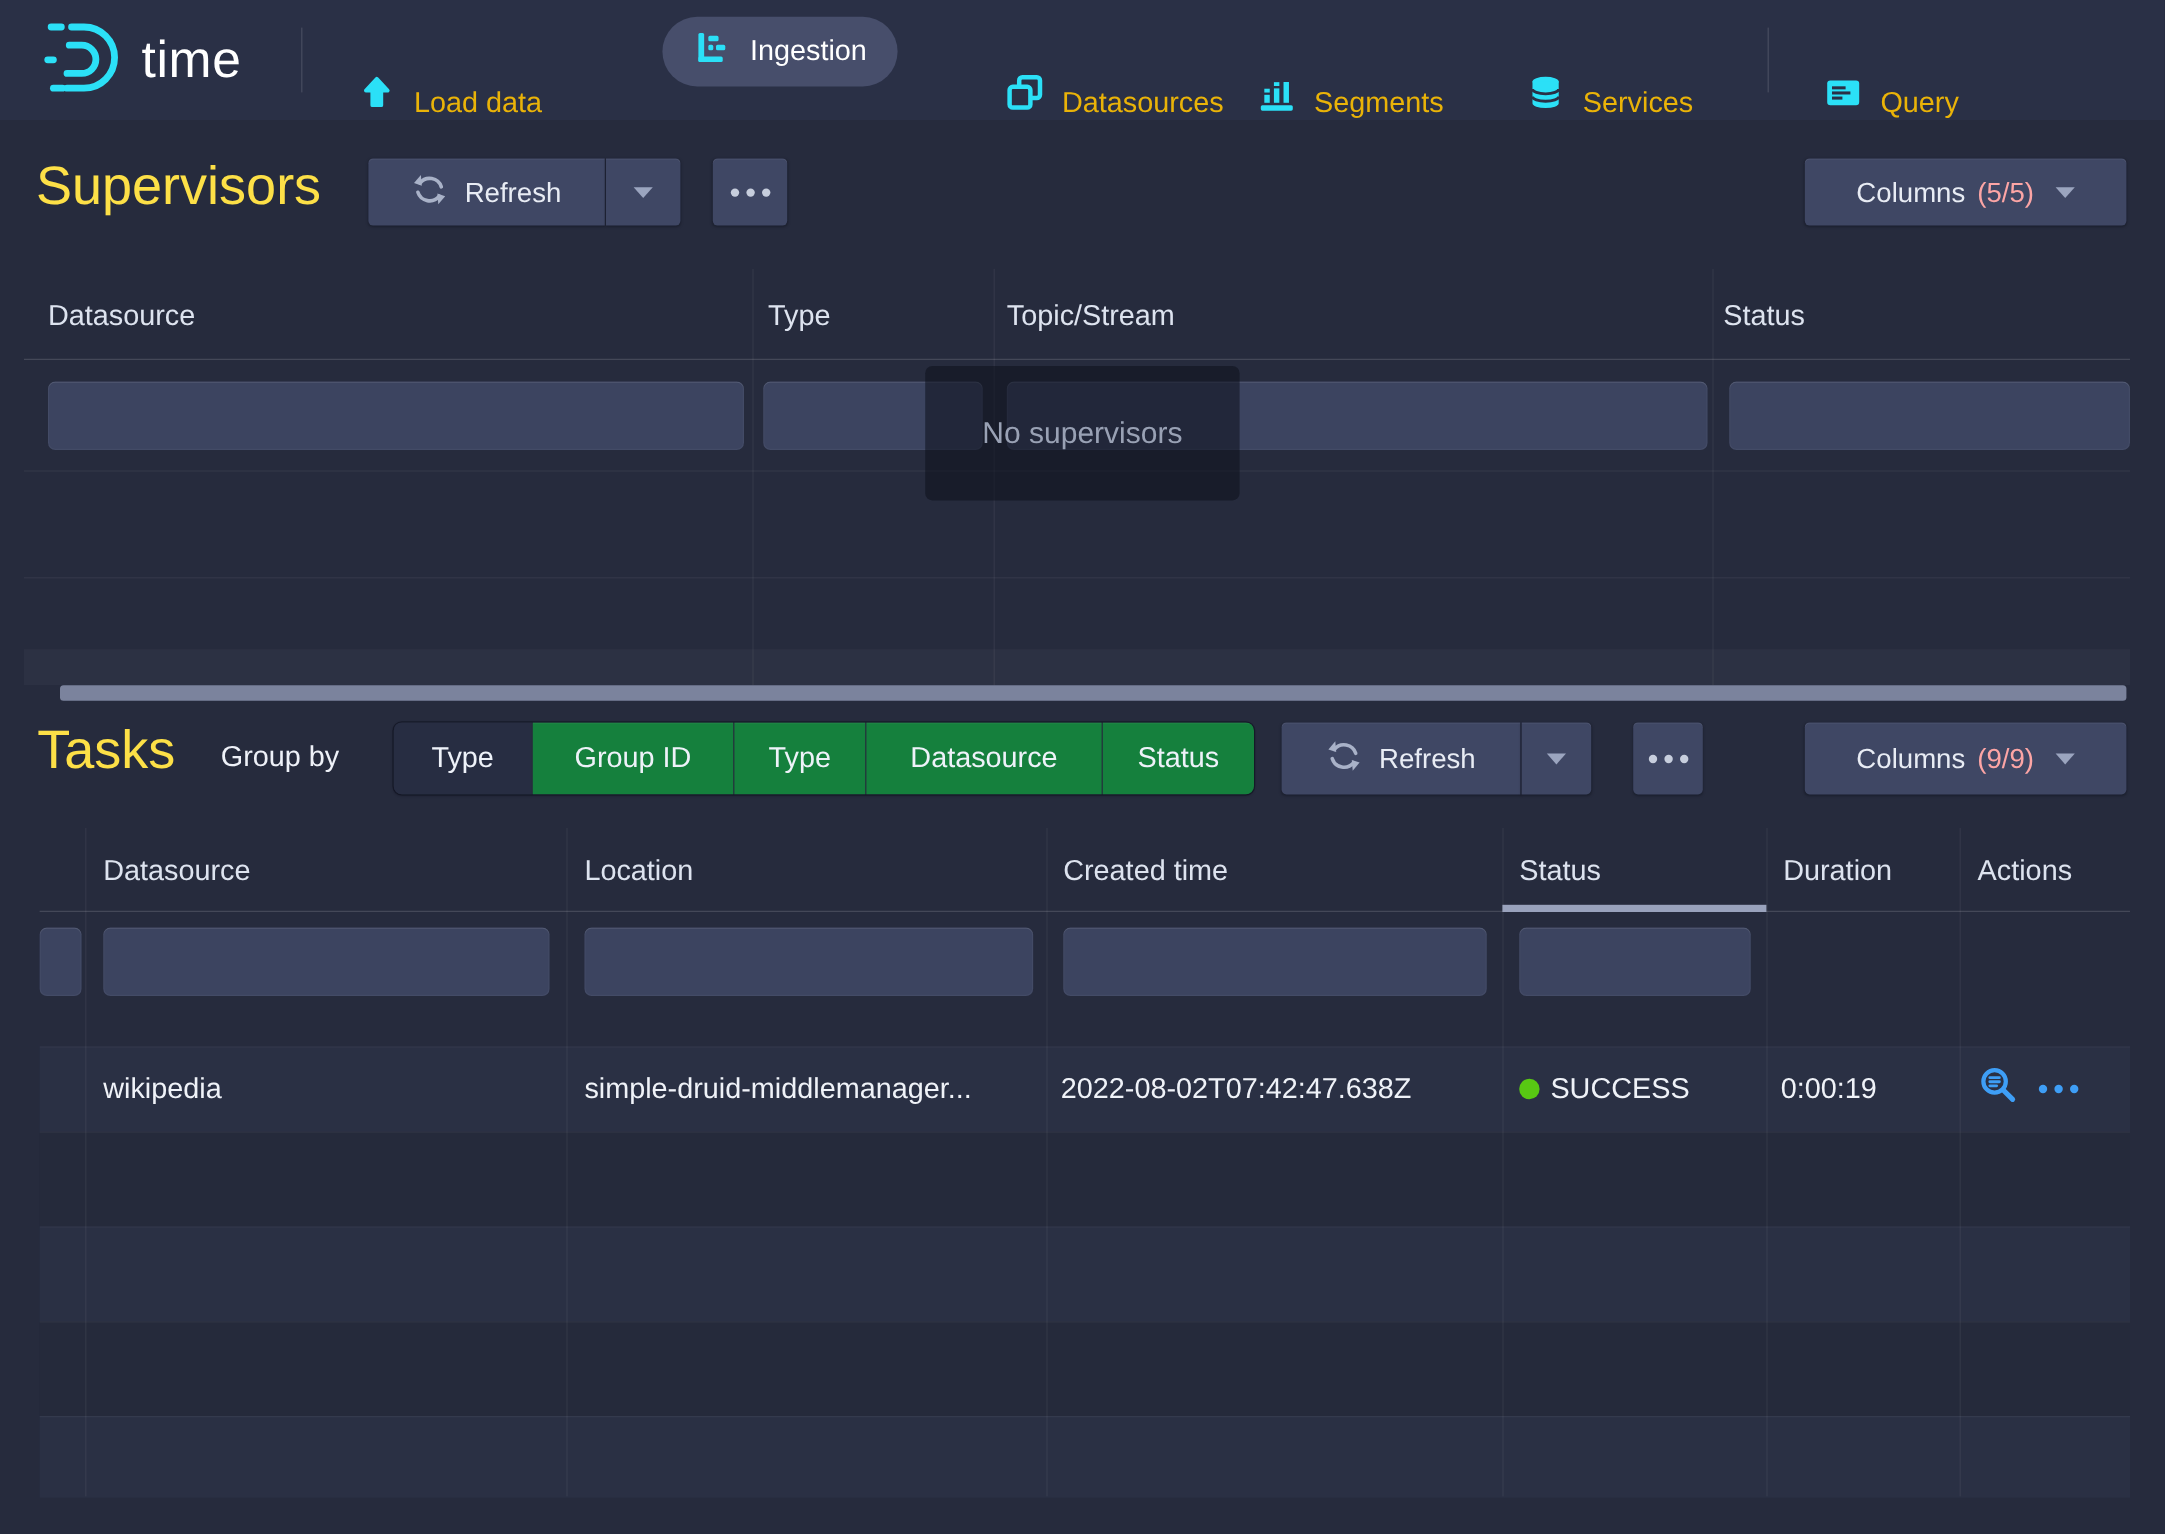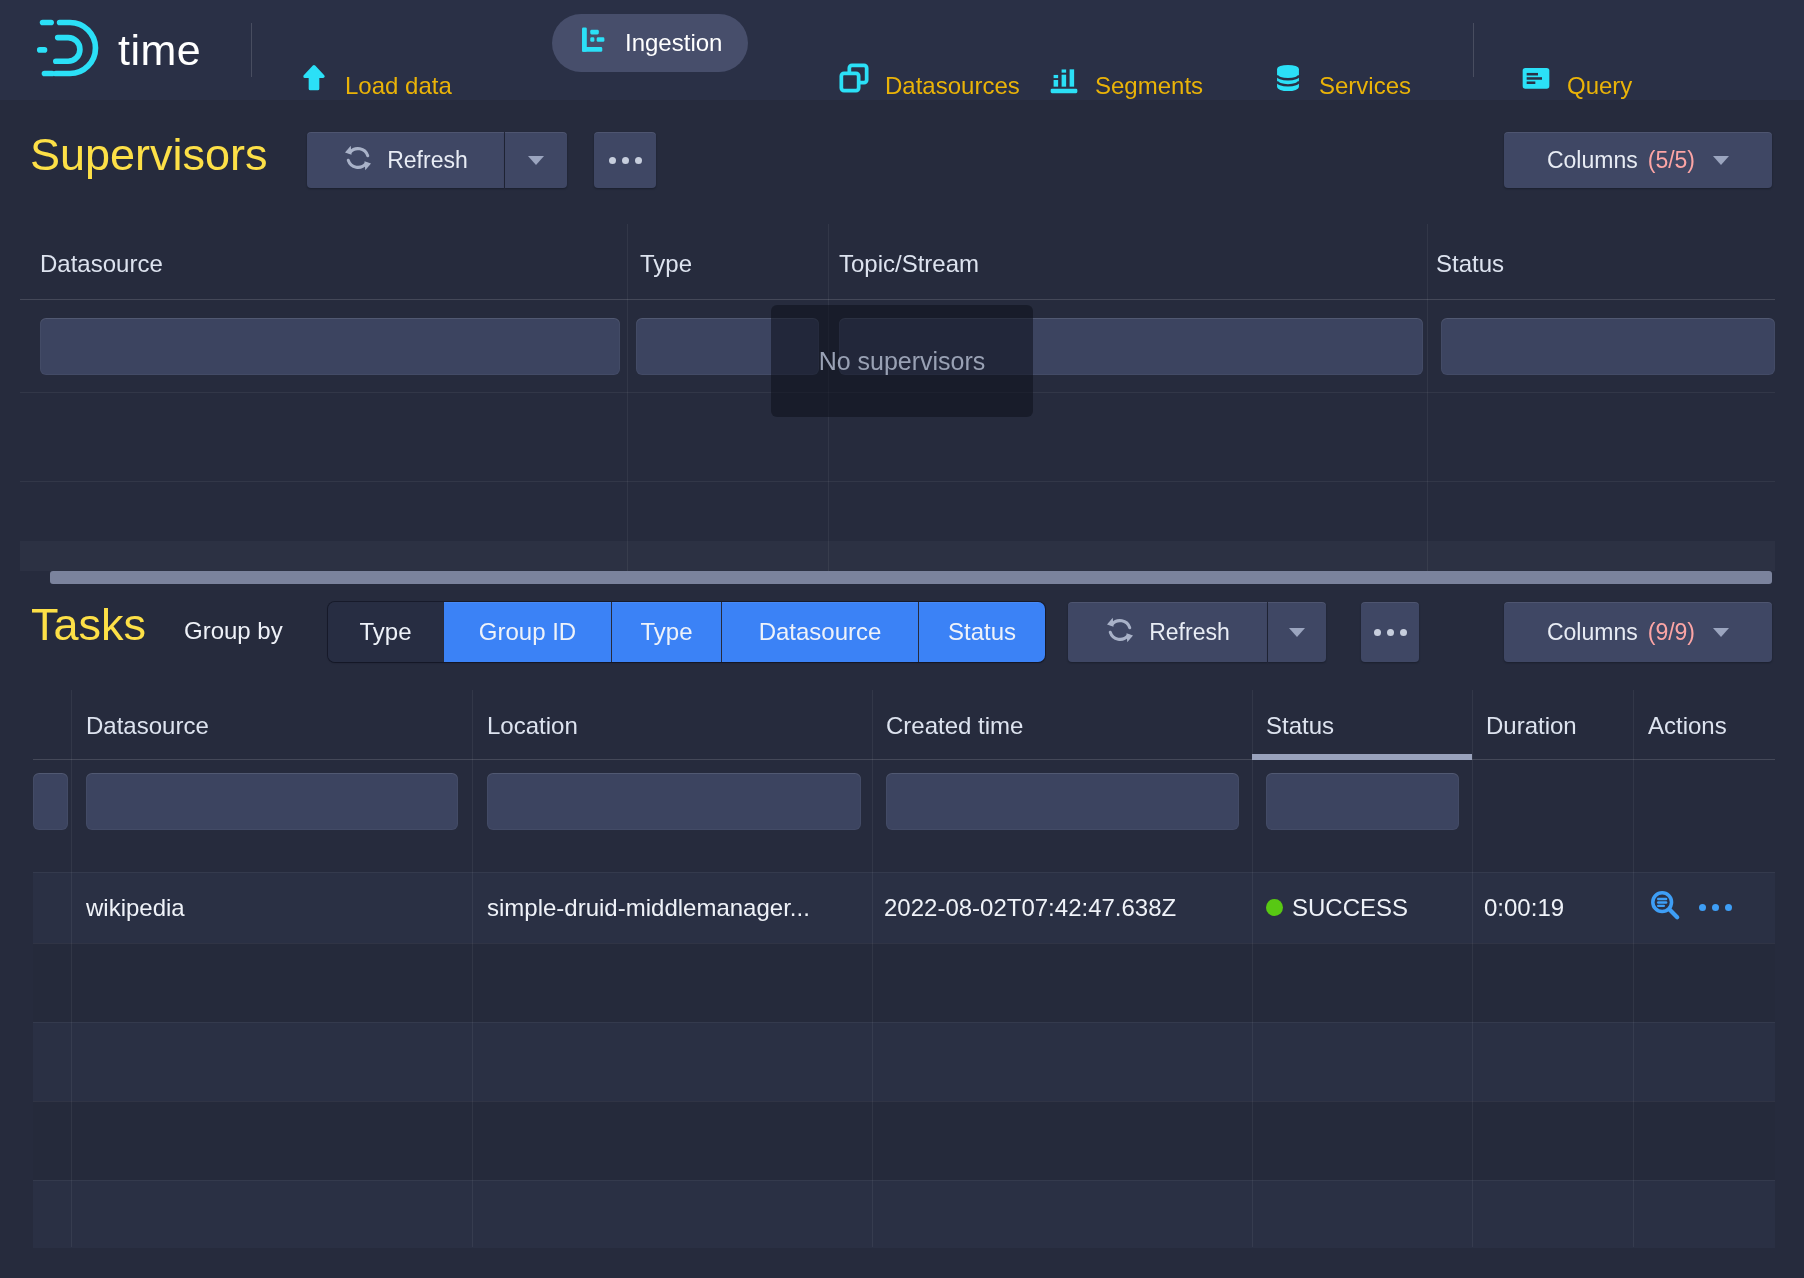--- a/index.html
+++ b/index.html
@@ -21,21 +21,21 @@
        box-shadow:inset 0 1px 0 rgba(255,255,255,.08),0 1px 2px rgba(5,8,16,.35);cursor:pointer;}
   .btn-label{font-size:23px;color:#E8ECF4;}
   .muted{color:#fca5a5;}
   .caret{width:0;height:0;border-left:8px solid transparent;border-right:8px solid transparent;border-top:9px solid #9BA5BF;}
   .dots{display:flex;gap:6px;align-items:center;}
   .dots i{width:7px;height:7px;border-radius:50%;background:#C7CEDD;display:block;}
   .dots.blue i{background:#3E9EF6;}
   
   .seg-group{position:absolute;display:flex;gap:1px;border-radius:7px;overflow:hidden;
              box-shadow:0 0 0 1px rgba(15,19,32,.65),0 1px 2px rgba(5,8,16,.3);}
-  .seg{height:60px;display:flex;align-items:center;justify-content:center;background:#3b82f6;
+  .seg{height:60px;display:flex;align-items:center;justify-content:center;background:#15803d;
        font-size:24px;color:#EEF2F9;cursor:pointer;box-shadow:inset 0 1px 0 rgba(255,255,255,.07);}
   .seg.active{background:#272D42;box-shadow:none;}
   
   .table{position:absolute;}
   .vline{position:absolute;top:0;width:1px;background:rgba(255,255,255,.06);}
   .hrow{position:absolute;left:0;right:0;border-bottom:1px solid rgba(255,255,255,.14);}
   .th{position:absolute;font-size:24px;color:#DDE3EF;cursor:pointer;white-space:nowrap;}
   .rowline{position:absolute;left:0;right:0;height:1px;background:rgba(255,255,255,.06);}
   .filter{position:absolute;height:57px;background:#3C4460;border-radius:6px;border:none;outline:none;
           box-shadow:inset 0 1px 0 rgba(255,255,255,.08),inset 0 0 0 1px rgba(255,255,255,.04);

